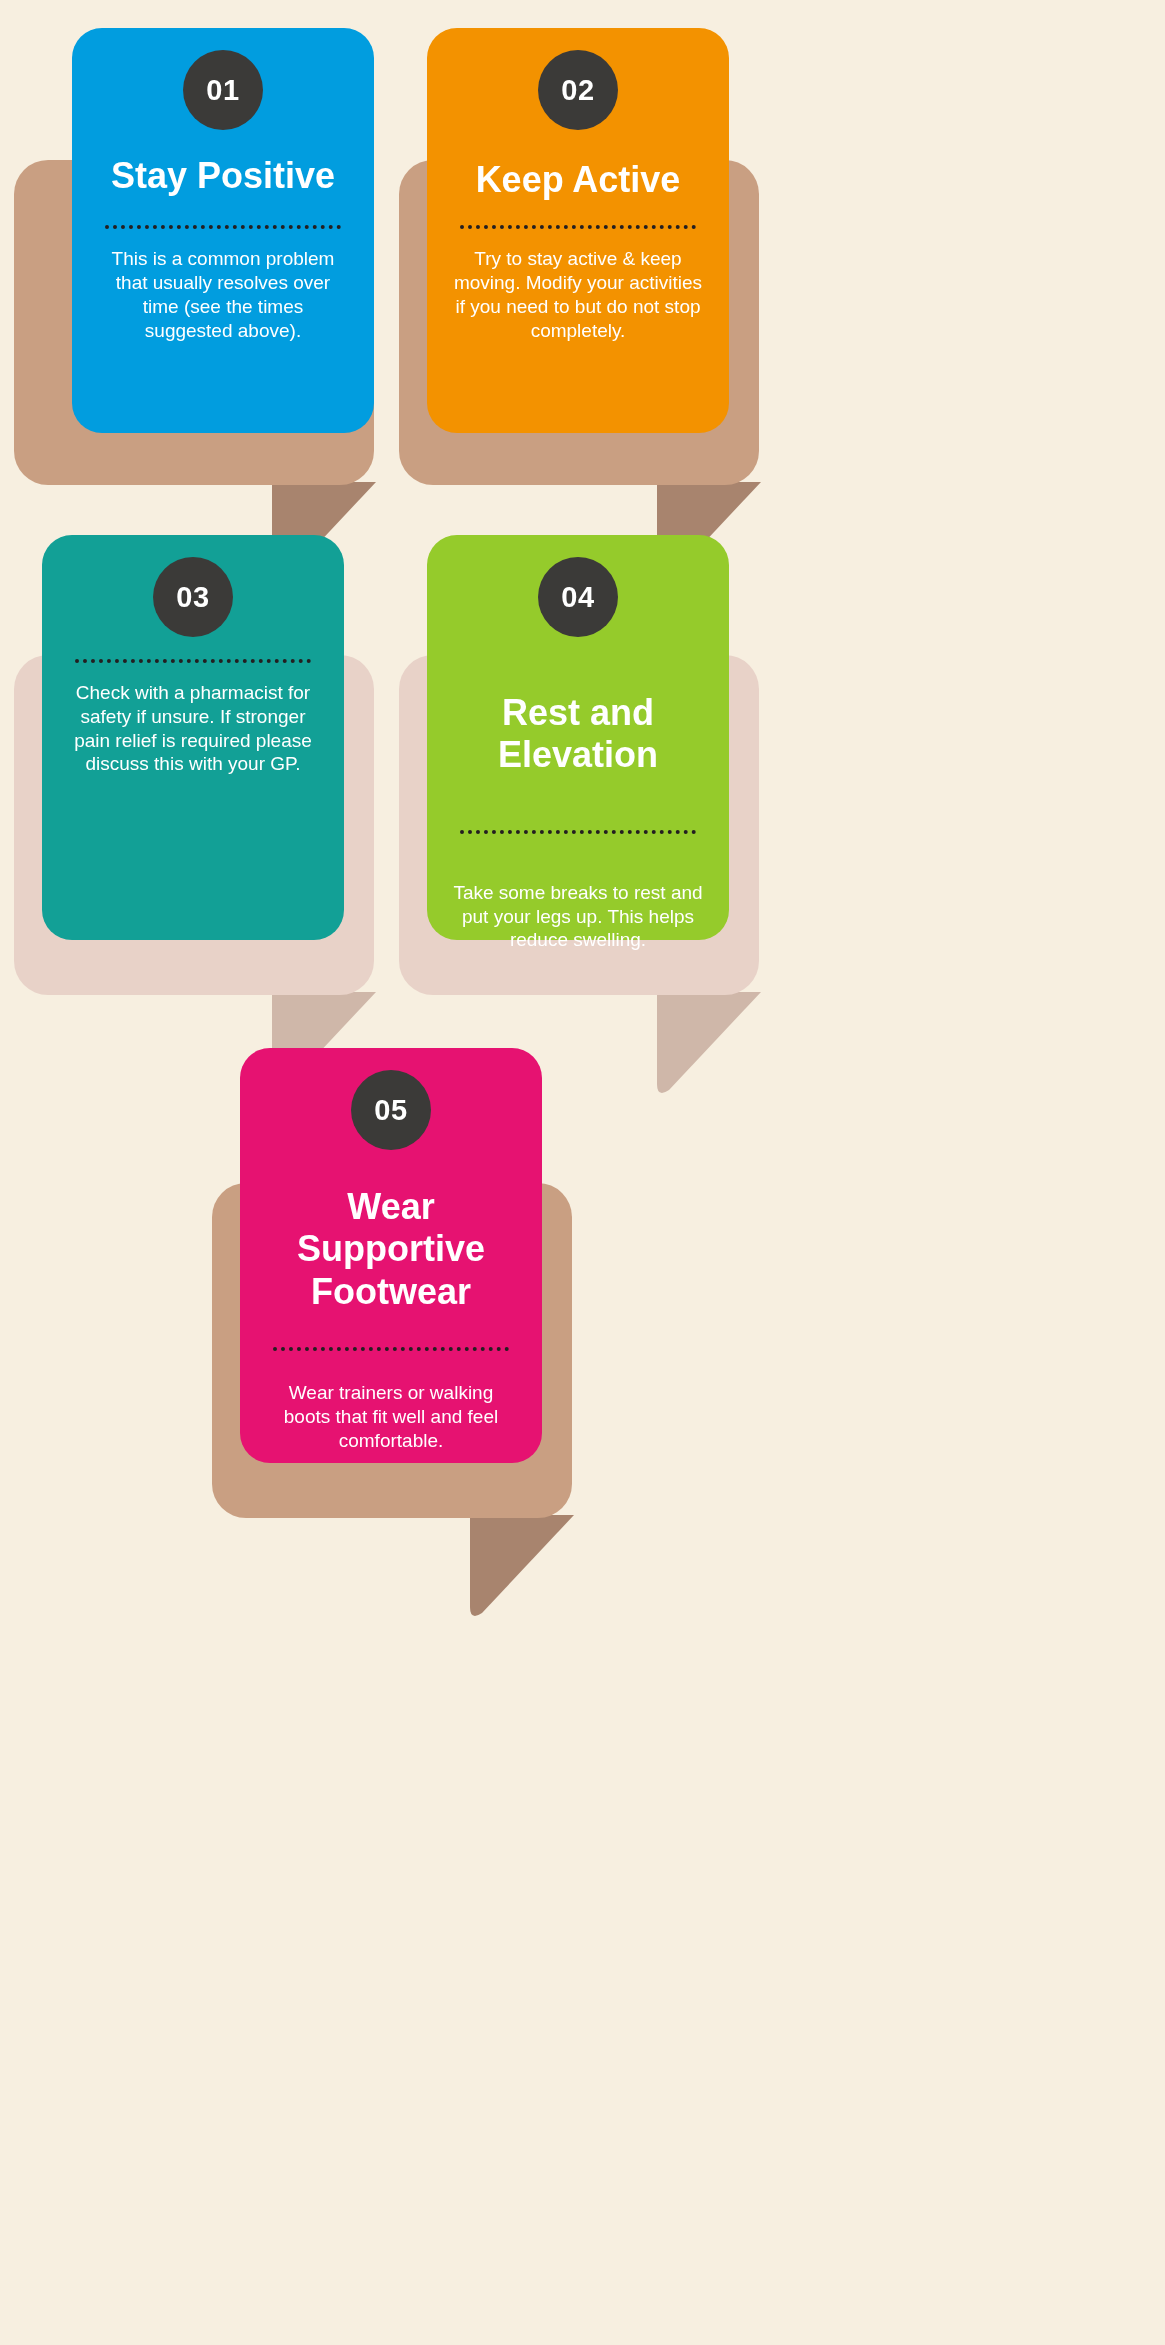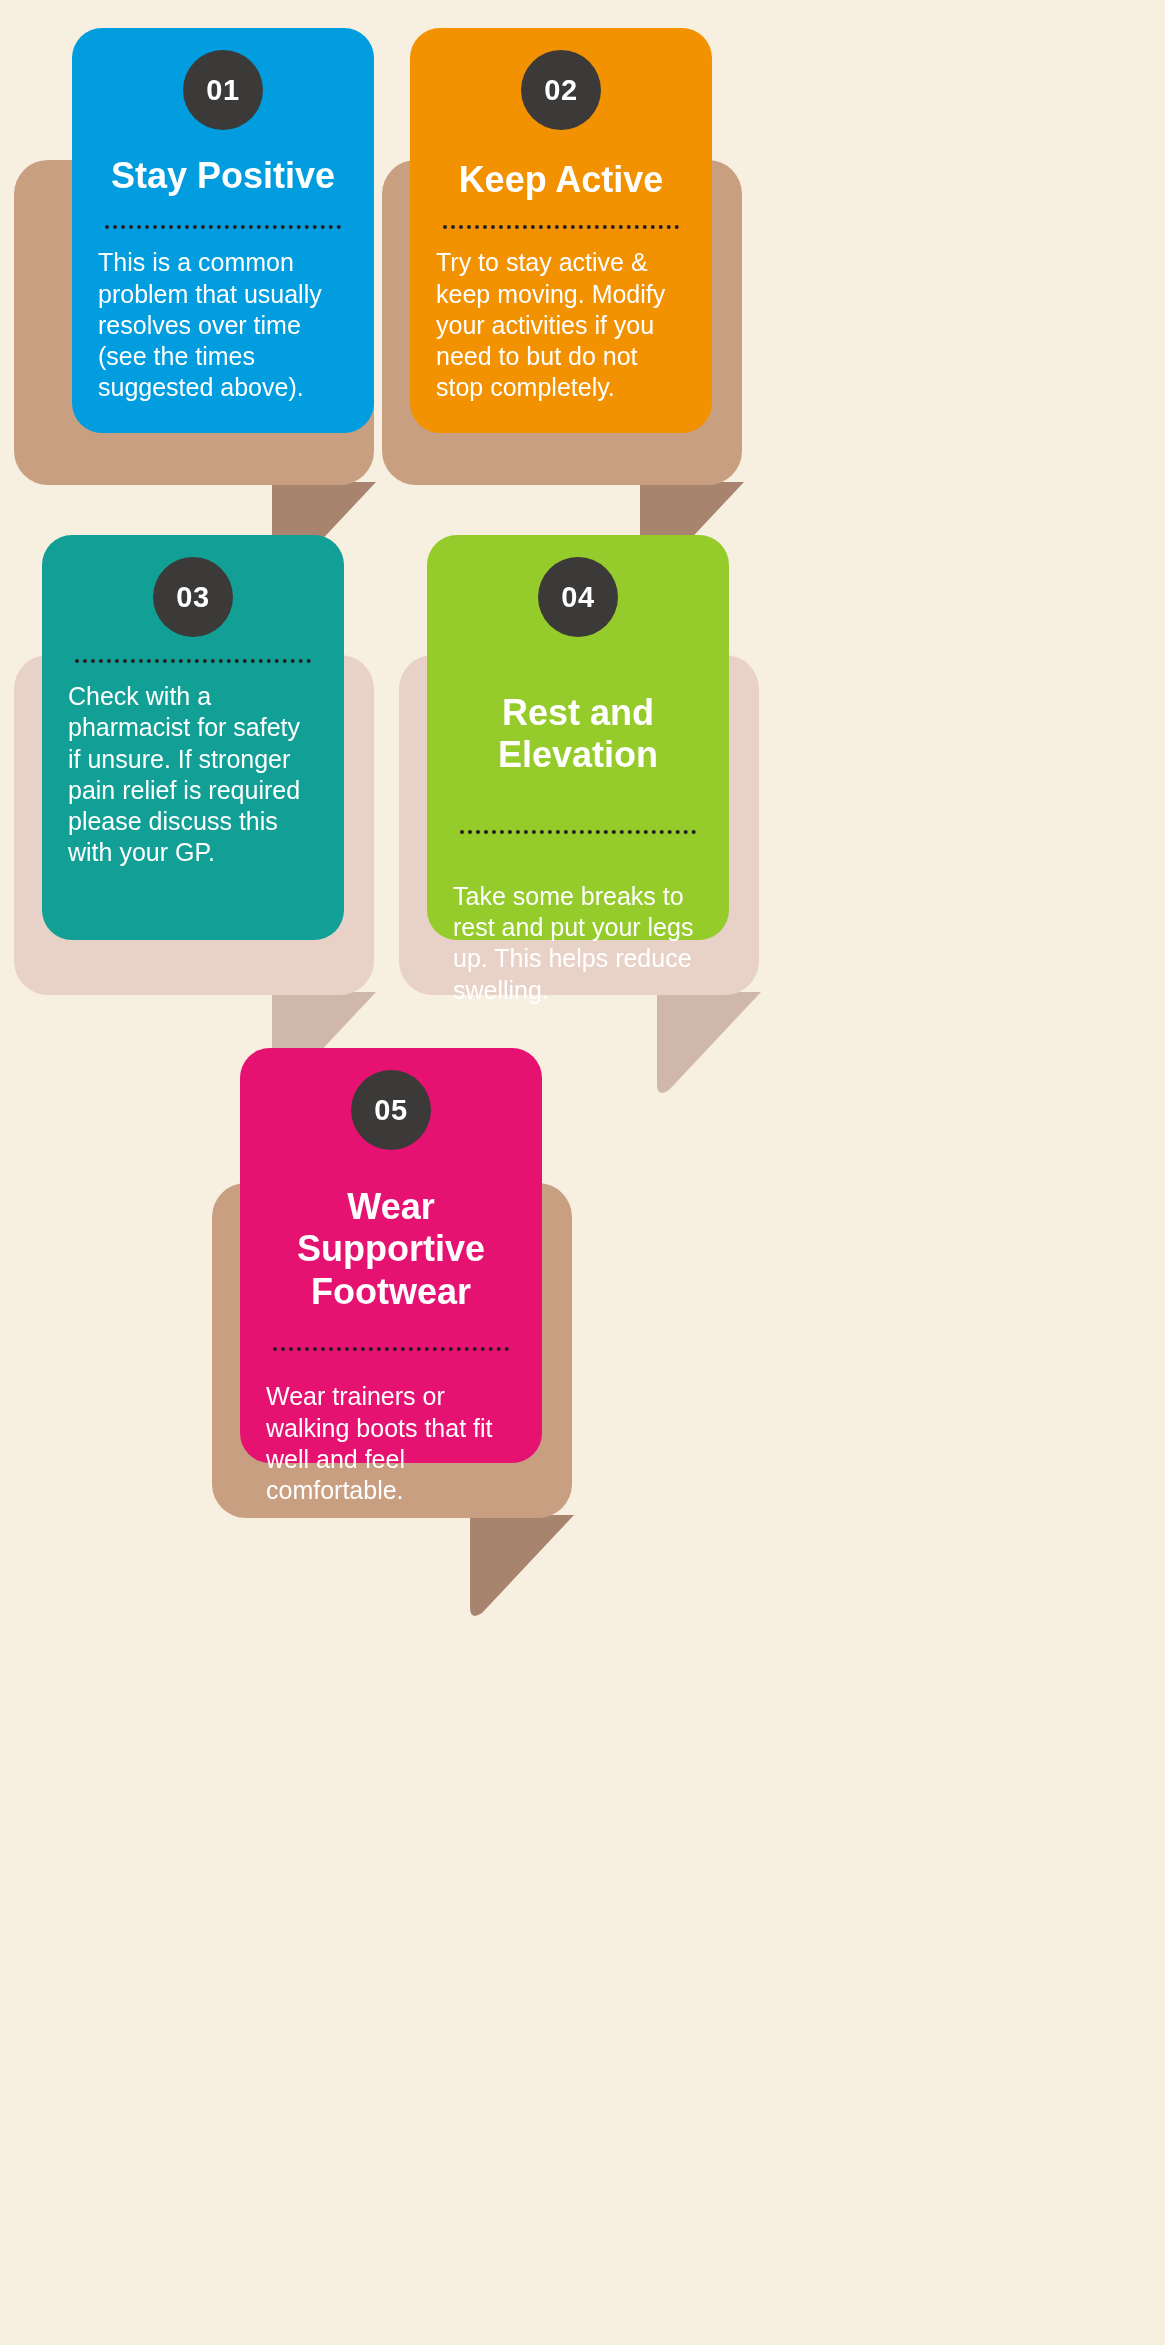--- a/index.html
+++ b/index.html
@@ -82,38 +82,38 @@
     max-width: 240px;
     height: 0;
     border-top: 4px dotted #231f20;
     margin-top: 30px;
     margin-bottom: 18px;
     flex: 0 0 auto;
   }
 
   .card-body {
     color: #ffffff;
-    font-size: 25px;
+    font-size: 19px;
     line-height: 1.25;
-    text-align: left;
+    text-align: center;
     padding: 0 4px;
   }
 
   
   .spacer { flex: 1 1 auto; }
 
   
   
   #bubble-01 { left: 14px;  top: 28px;  width: 360px; height: 540px; }
   #bubble-01 .card  { left: 28px; top: 0;   width: 302px; height: 405px; background: #019ddf; }
   #bubble-01 .plate { left: 0;    top: 132px; width: 360px; height: 325px; background: #c99f82; }
   #bubble-01 .tail  { left: 258px; top: 454px; }
 
   
-  #bubble-02 { left: 382px; top: 28px;  width: 360px; height: 540px; }
+  #bubble-02 { left: 399px; top: 28px;  width: 360px; height: 540px; }
   #bubble-02 .card  { left: 28px; top: 0;   width: 302px; height: 405px; background: #f39200; }
   #bubble-02 .plate { left: 0;    top: 132px; width: 360px; height: 325px; background: #c99f82; }
   #bubble-02 .tail  { left: 258px; top: 454px; }
 
   
   #bubble-03 { left: 14px;  top: 535px; width: 360px; height: 545px; }
   #bubble-03 .card  { left: 28px; top: 0;   width: 302px; height: 405px; background: #12a096; }
   #bubble-03 .plate { left: 0;    top: 120px; width: 360px; height: 340px; background: #e8d2c8; }
   #bubble-03 .tail  { left: 258px; top: 457px; }
 

